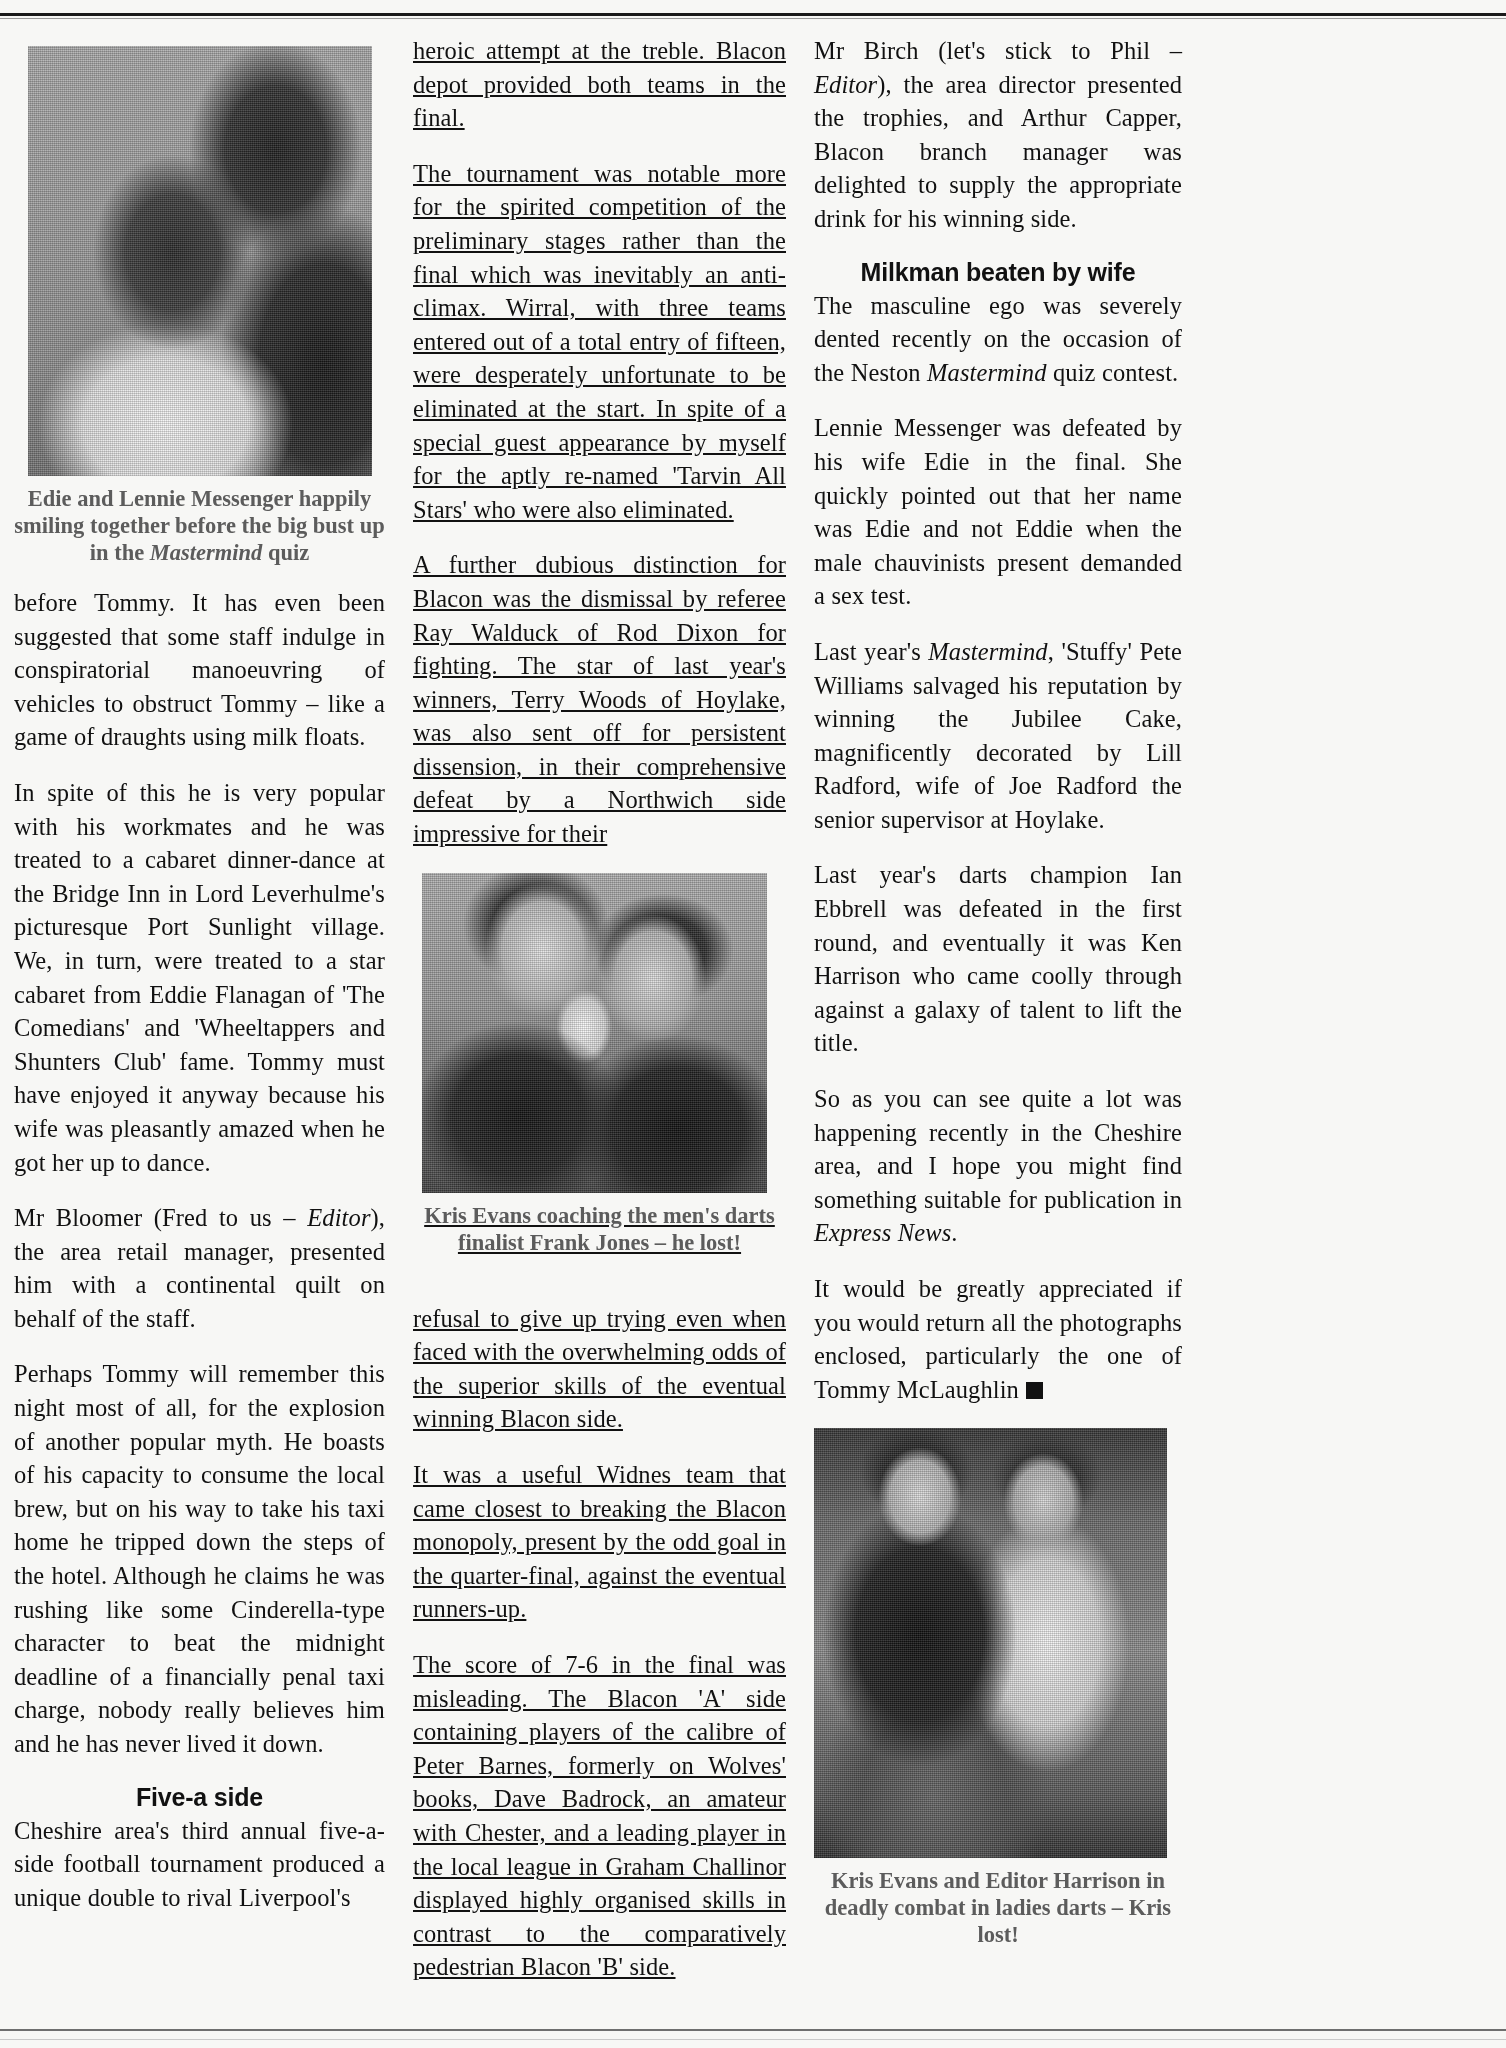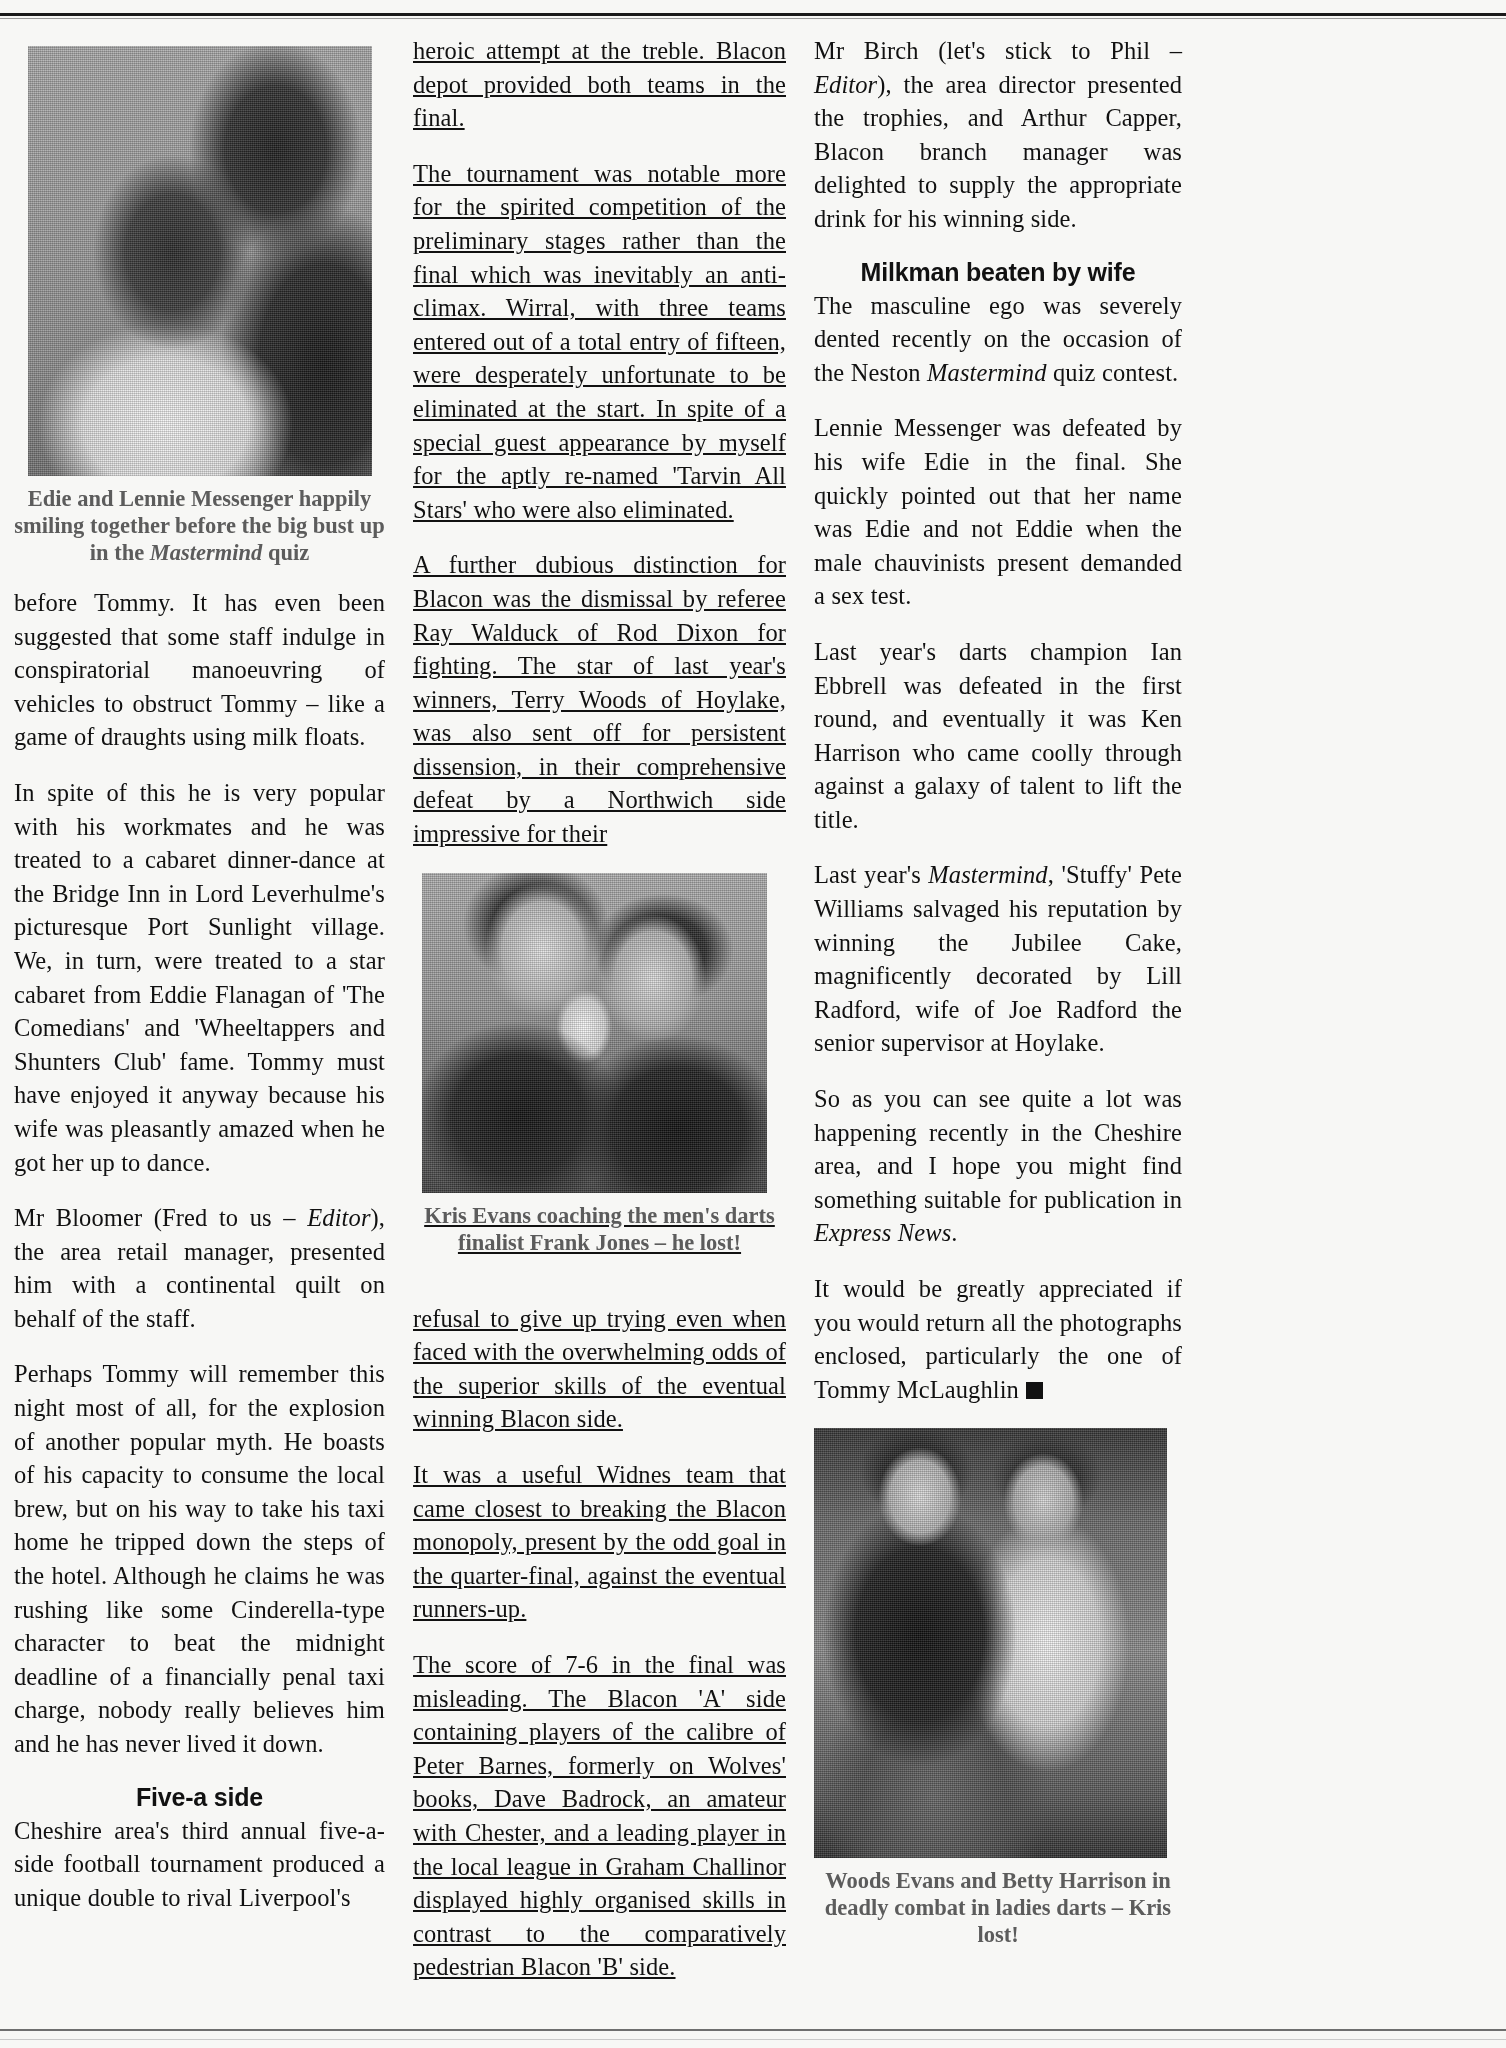--- a/index.html
+++ b/index.html
@@ -245,32 +245,32 @@
     <div class="col col-right">
 
       <p class="body"><span>Mr Birch (let's stick to Phil – </span><i>Editor</i><span>), the area director presented the trophies, and Arthur Capper, Blacon branch manager was delighted to supply the appropriate drink for his winning side.</span></p>
 
       <h2 class="section">Milkman beaten by wife</h2>
 
       <p class="body"><span>The masculine ego was severely dented recently on the occasion of the Neston </span><i>Mastermind</i><span> quiz contest.</span></p>
 
       <p class="body">Lennie Messenger was defeated by his wife Edie in the final. She quickly pointed out that her name was Edie and not Eddie when the male chauvinists present demanded a sex test.</p>
 
+      <p class="body"><span>Last year's </span><i>Mastermind</i><span>, 'Stuffy' Pete Williams salvaged his reputation by winning the Jubilee Cake, magnificently decorated by Lill Radford, wife of Joe Radford the senior supervisor at Hoylake.</span></p>
+
       <p class="body">Last year's darts champion Ian Ebbrell was defeated in the first round, and eventually it was Ken Harrison who came coolly through against a galaxy of talent to lift the title.</p>
 
-      <p class="body"><span>Last year's </span><i>Mastermind</i><span>, 'Stuffy' Pete Williams salvaged his reputation by winning the Jubilee Cake, magnificently decorated by Lill Radford, wife of Joe Radford the senior supervisor at Hoylake.</span></p>
-
       <p class="body"><span>So as you can see quite a lot was happening recently in the Cheshire area, and I hope you might find something suitable for publication in </span><i>Express News</i><span>.</span></p>
 
       <p class="body"><span>It would be greatly appreciated if you would return all the photographs enclosed, particularly the one of Tommy McLaughlin</span><span class="endmark"></span></p>
 
       <div class="photo photo-3"></div>
 
       <div class="caption">
-        <span>Woods Evans and Betty Harrison in</span><br>
+        <span>Kris Evans and Editor Harrison in</span><br>
         <span>deadly combat in ladies darts – Kris</span><br>
         <span>lost!</span>
       </div>
 
     </div>
 
   </div>
 
   <div class="rule-bottom"></div>
   <div class="rule-bottom2"></div>

